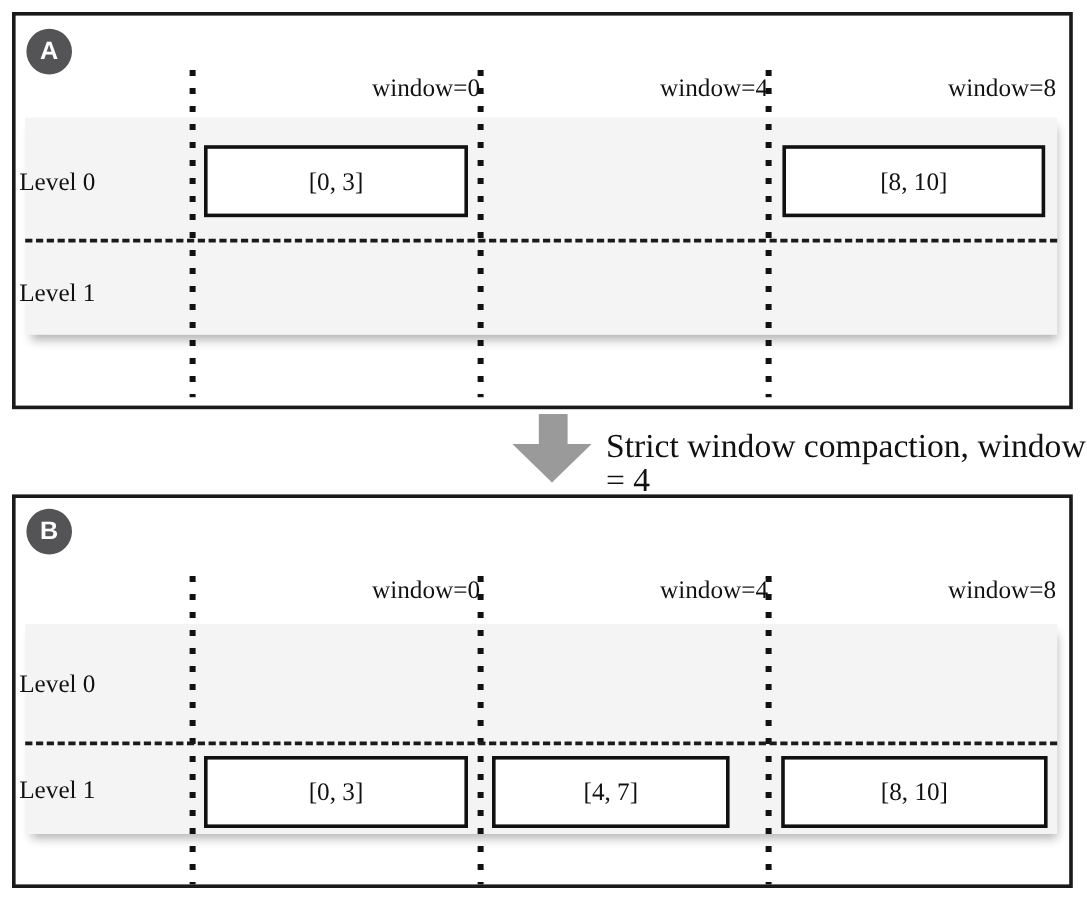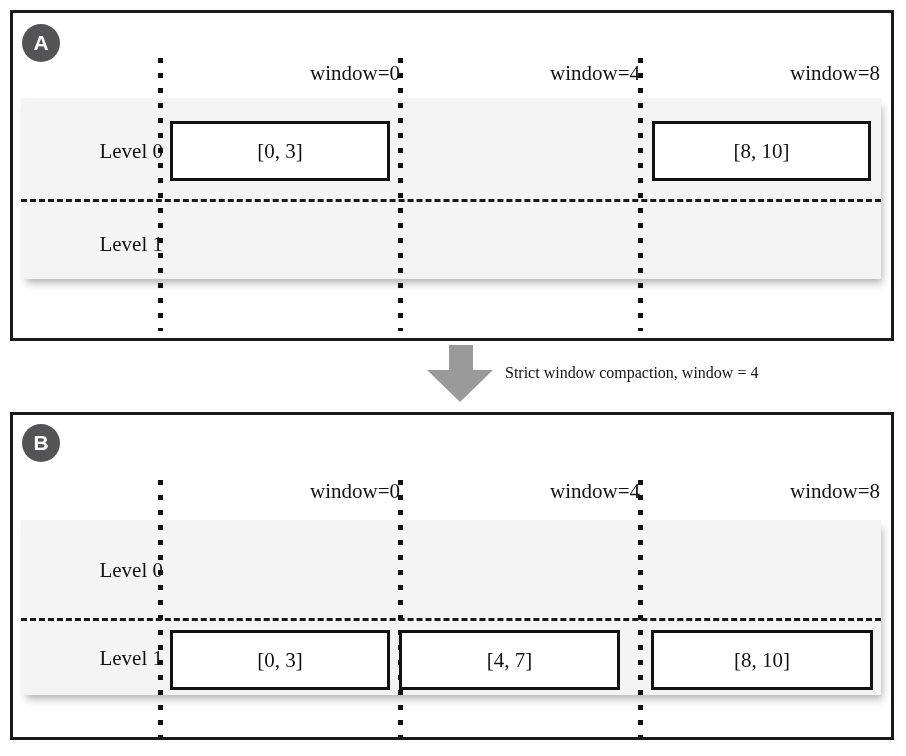--- a/index.html
+++ b/index.html
@@ -22,32 +22,32 @@
   .col-label{position:absolute;width:240px;height:28px;line-height:28px;text-align:right;}
   .band{
     position:absolute;left:8px;width:860px;background:#f4f4f4;
     box-shadow:3px 6px 8px -2px rgba(0,0,0,0.30);
   }
   .dashed-divider{position:absolute;left:8px;width:860px;height:0;border-top:3px dashed #1a1a1a;}
   .dotline{
     position:absolute;width:5px;
     background:repeating-linear-gradient(to bottom,#111111 0 5px,transparent 5px 15px);
   }
-  .row-label{position:absolute;left:20px;width:130px;height:28px;line-height:28px;text-align:right;}
+  .row-label{position:absolute;left:3px;width:130px;height:28px;line-height:28px;text-align:left;}
   .run-box{
     position:absolute;height:60px;box-sizing:border-box;background:#ffffff;
     border:3px solid #111111;line-height:54px;text-align:center;
   }
   .arrow-shaft{position:absolute;left:449px;top:345px;width:24px;height:26px;background:#9a9a9a;}
   .arrow-head{
     position:absolute;left:427px;top:370px;width:0;height:0;
     border-left:33px solid transparent;border-right:33px solid transparent;
     border-top:32px solid #9a9a9a;
   }
-  .arrow-caption{position:absolute;left:505px;top:359px;height:28px;line-height:28px;font-size:16px;}
+  .arrow-caption{position:absolute;left:505px;top:359px;height:28px;line-height:28px;font-size:28px;}
 </style>
 </head>
 <body>
 
 <div class="canvas">
 
   <section class="panel" id="panel-a">
     <div class="badge" style="left:9px;top:11px">A</div>
 
     <div class="col-label" style="left:147px;top:46px">window=0</div>
@@ -87,17 +87,17 @@
     <div class="dotline" style="left:145px;top:65px;height:257px"></div>
     <div class="dotline" style="left:385px;top:65px;height:257px"></div>
     <div class="dotline" style="left:625px;top:65px;height:257px"></div>
 
     <div class="dashed-divider" style="top:203px"></div>
 
     <div class="row-label" style="top:141px">Level 0</div>
     <div class="row-label" style="top:229px">Level 1</div>
 
     <div class="run-box" style="left:157px;top:215px;width:220px">[0, 3]</div>
-    <div class="run-box" style="left:386px;top:215px;width:221px">[4, 7]</div>
+    <div class="run-box" style="left:397px;top:215px;width:198px">[4, 7]</div>
     <div class="run-box" style="left:638px;top:215px;width:222px">[8, 10]</div>
   </section>
 
 </div>
 
 </body></html>

